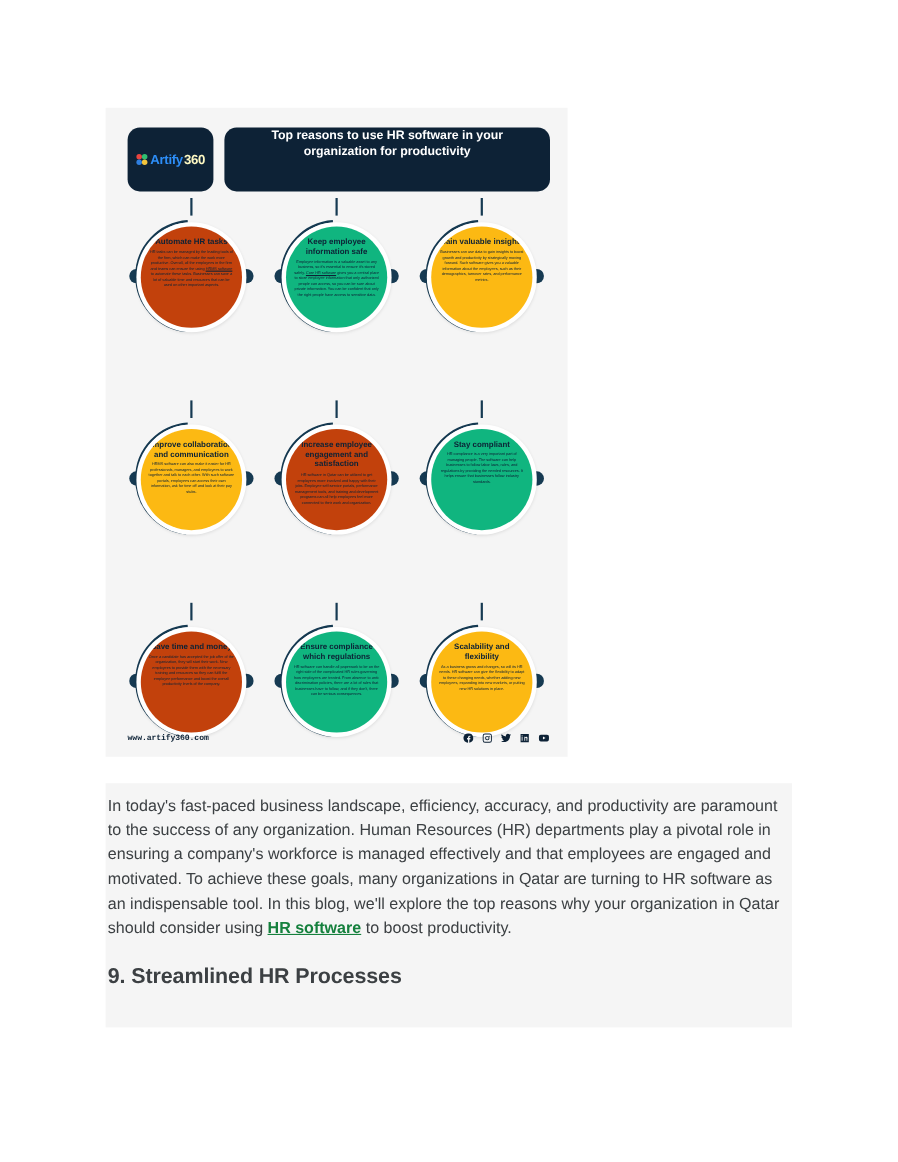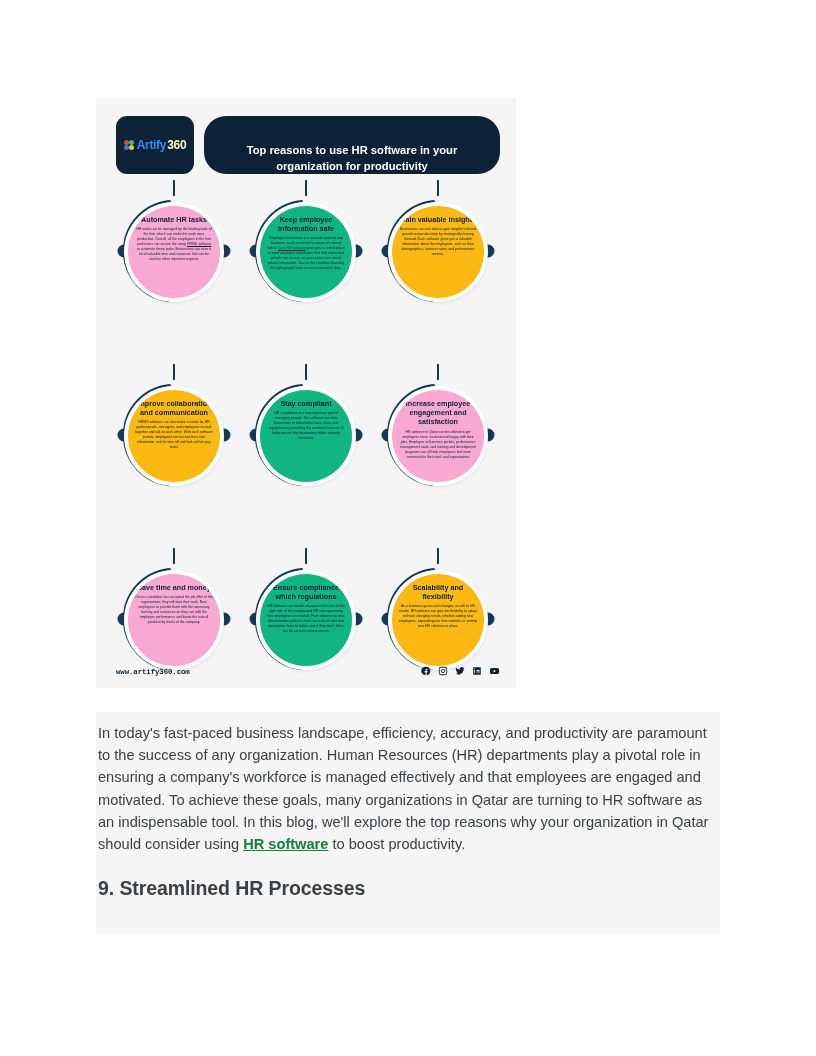--- a/index.html
+++ b/index.html
@@ -45,22 +45,22 @@
   .logo-mark i:nth-child(1) { background:#e8443f; left:0; top:0; }
   .logo-mark i:nth-child(2) { background:#2fbf71; left:5px; top:0; }
   .logo-mark i:nth-child(3) { background:#2f7fe0; left:0; top:5px; }
   .logo-mark i:nth-child(4) { background:#f2c53d; left:5px; top:5px; }
   .logo-a { color:#2d8ef7; font-size: 12px; font-weight: 700; letter-spacing:-0.3px; }
   .logo-n { color:#fef9c3; font-size: 12px; font-weight: 700; letter-spacing:-0.3px; }
 
   .title-box {
     flex: 1; height: 58px;
     background: #0d2236;
-    border-radius: 22px;
-    display: flex; align-items: flex-end; justify-content: center;
+    border-radius: 11px;
+    display: flex; align-items: flex-start; justify-content: center;
     padding: 0 14px;
   }
   .title-box span {
     color: #ffffff;
     font-size: 11.2px; font-weight: 700;
     line-height: 1.38; text-align: center;
   }
 
   
   .ig-grid {
@@ -106,21 +106,21 @@
     left: 50%; top: 26px;
     width: 92px; height: 92px;
     transform: translateX(-50%);
     border-radius: 50%;
     display: flex; flex-direction: column;
     align-items: center; justify-content: flex-start;
     padding: 9px 7px 6px;
     text-align: center;
     overflow: hidden;
   }
-  .disc.red    { background: #f9a8d4; }
+  .disc.red    { background: #c2410c; }
   .disc.green  { background: #10b57f; }
   .disc.yellow { background: #fcb913; }
 
   .disc h3 {
     font-size: 7.2px; font-weight: 700; color: #0d2236;
     line-height: 1.28; margin-bottom: 3px;
   }
   .disc p {
     font-size: 3.5px; font-weight: 400; color: #0d2236;
     line-height: 1.42; letter-spacing: -0.02px;
@@ -250,38 +250,38 @@
         <div class="node">
           <div class="stem"></div>
           <div class="ring">
             <svg width="116" height="116" viewBox="0 0 116 116">
               <circle cx="58" cy="58" r="50" fill="none" stroke="#163a52" stroke-width="2.2" stroke-dasharray="150 165" stroke-dashoffset="75" transform="rotate(-180 58 58)"></circle>
               <circle cx="8" cy="58" r="6.5" fill="#163a52"></circle>
               <circle cx="108" cy="58" r="6.5" fill="#163a52"></circle>
             </svg>
           </div>
           <div class="halo"></div>
+          <div class="disc red">
+            <h3>Increase employee engagement and satisfaction</h3>
+            <p><span>HR software in Qatar can be utilized to get employees more involved and happy with their jobs. Employee self-service portals, performance management tools, and training and development programs can all help employees feel more connected to their work and organization.</span></p>
+          </div>
+        </div>
+        <div class="node">
+          <div class="stem"></div>
+          <div class="ring">
+            <svg width="116" height="116" viewBox="0 0 116 116">
+              <circle cx="58" cy="58" r="50" fill="none" stroke="#163a52" stroke-width="2.2" stroke-dasharray="150 165" stroke-dashoffset="75" transform="rotate(-180 58 58)"></circle>
+              <circle cx="8" cy="58" r="6.5" fill="#163a52"></circle>
+              <circle cx="108" cy="58" r="6.5" fill="#163a52"></circle>
+            </svg>
+          </div>
+          <div class="halo"></div>
           <div class="disc green">
             <h3>Stay compliant</h3>
             <p><span>HR compliance is a very important part of managing people. The software can help businesses to follow labor laws, rules, and regulations by providing the needed resources. It helps ensure that businesses follow industry standards.</span></p>
-          </div>
-        </div>
-        <div class="node">
-          <div class="stem"></div>
-          <div class="ring">
-            <svg width="116" height="116" viewBox="0 0 116 116">
-              <circle cx="58" cy="58" r="50" fill="none" stroke="#163a52" stroke-width="2.2" stroke-dasharray="150 165" stroke-dashoffset="75" transform="rotate(-180 58 58)"></circle>
-              <circle cx="8" cy="58" r="6.5" fill="#163a52"></circle>
-              <circle cx="108" cy="58" r="6.5" fill="#163a52"></circle>
-            </svg>
-          </div>
-          <div class="halo"></div>
-          <div class="disc red">
-            <h3>Increase employee engagement and satisfaction</h3>
-            <p><span>HR software in Qatar can be utilized to get employees more involved and happy with their jobs. Employee self-service portals, performance management tools, and training and development programs can all help employees feel more connected to their work and organization.</span></p>
           </div>
         </div>
         <div class="node">
           <div class="stem"></div>
           <div class="ring">
             <svg width="116" height="116" viewBox="0 0 116 116">
               <circle cx="58" cy="58" r="50" fill="none" stroke="#163a52" stroke-width="2.2" stroke-dasharray="150 165" stroke-dashoffset="75" transform="rotate(-180 58 58)"></circle>
               <circle cx="8" cy="58" r="6.5" fill="#163a52"></circle>
               <circle cx="108" cy="58" r="6.5" fill="#163a52"></circle>
             </svg>

